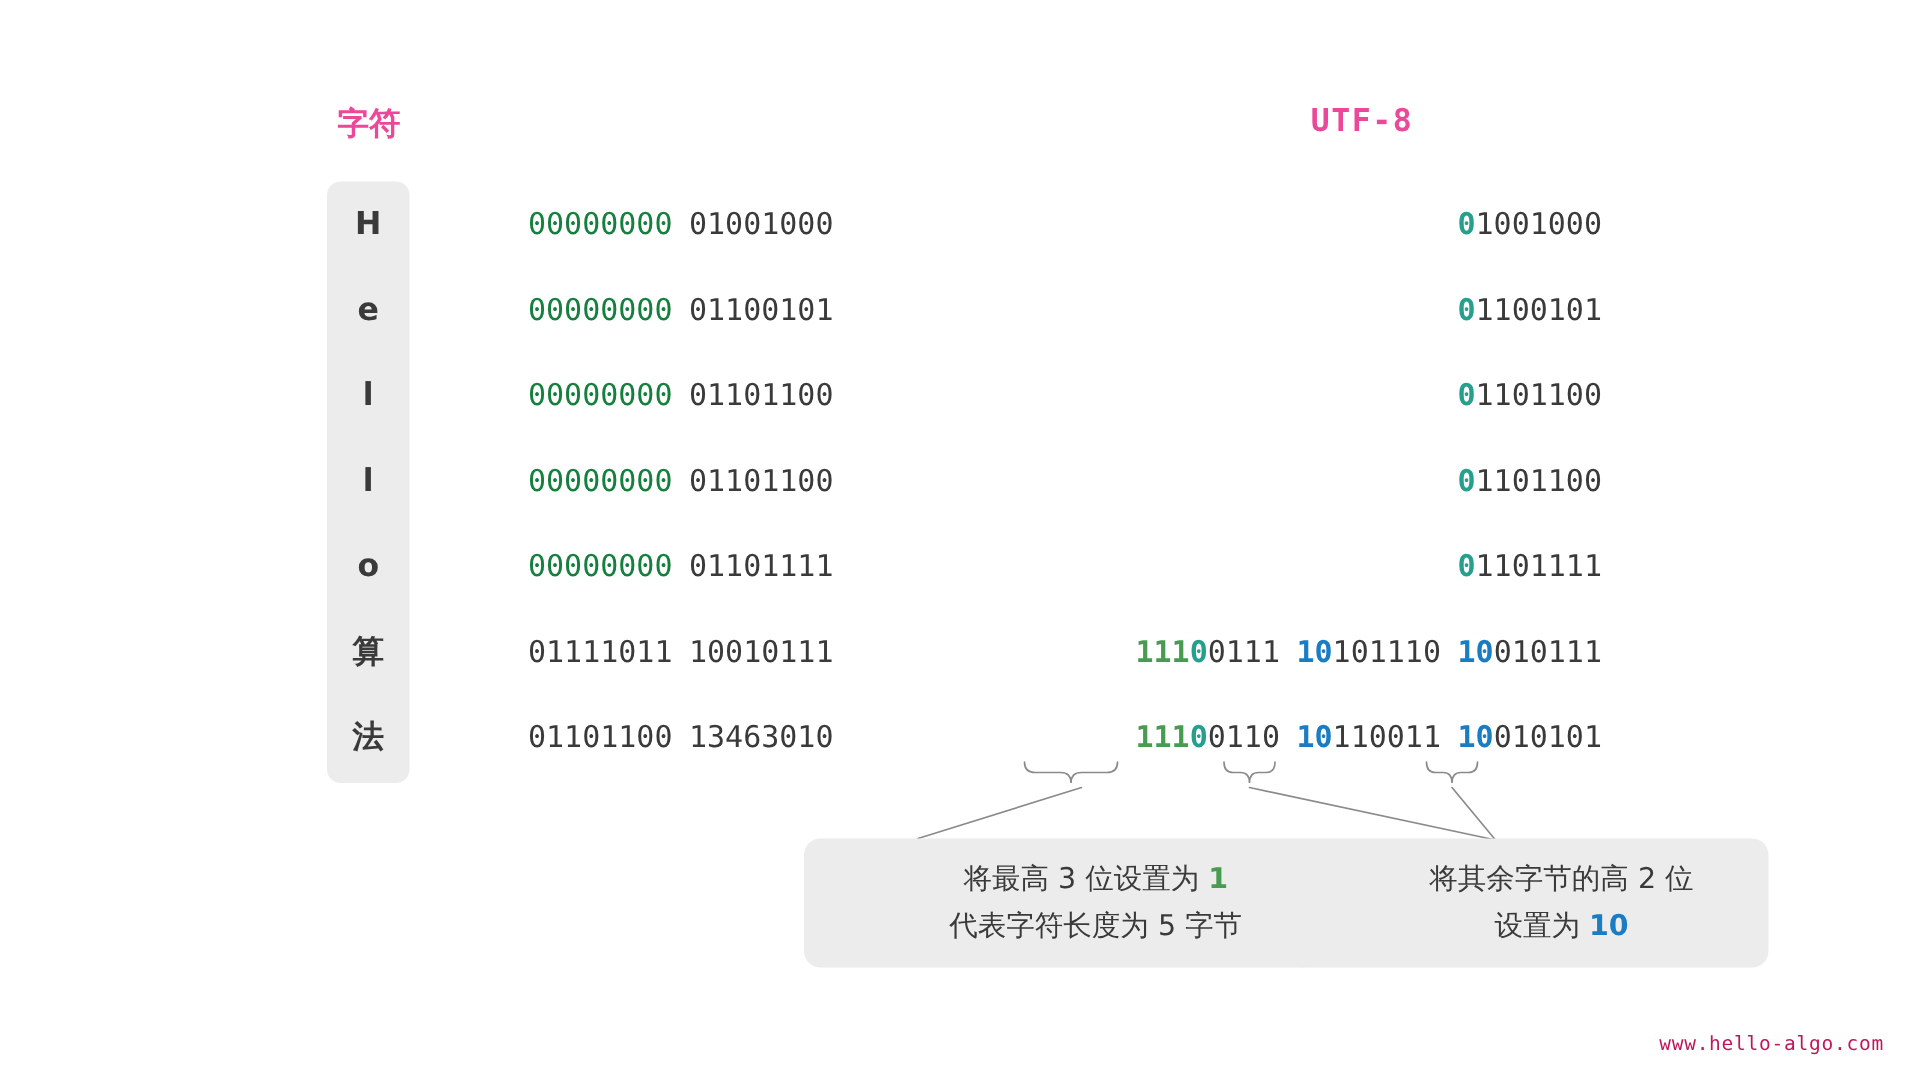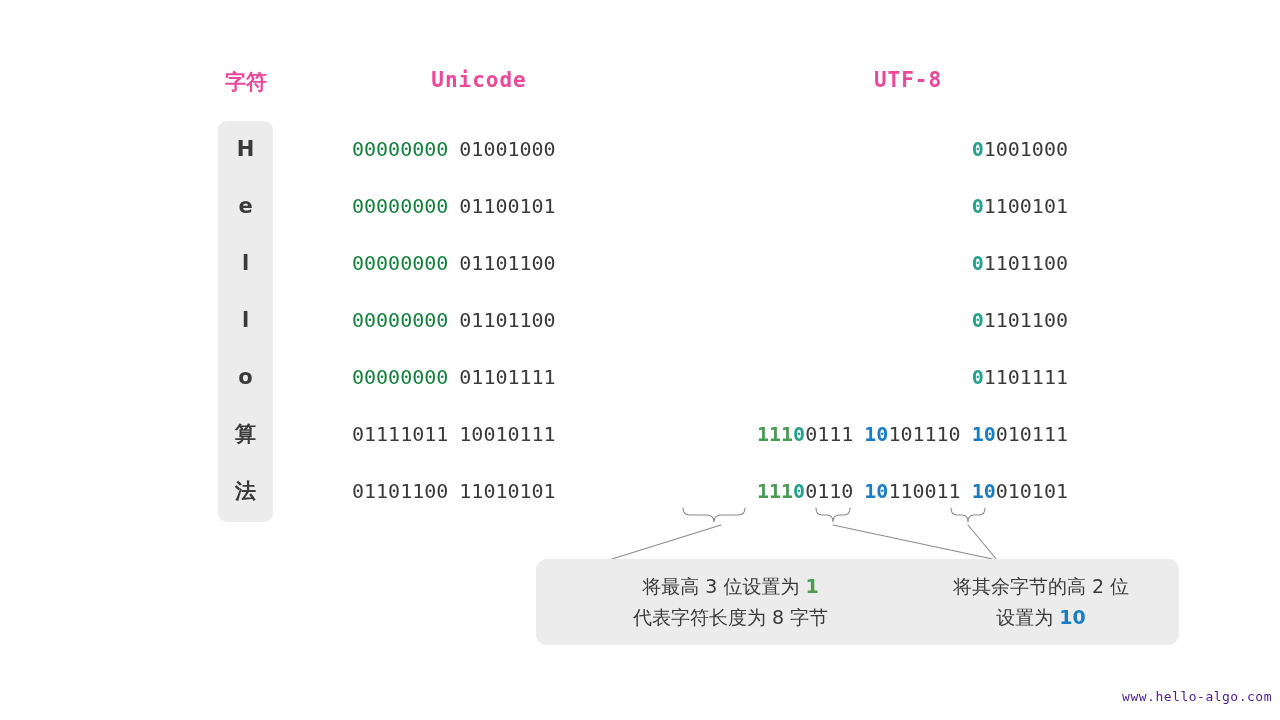--- a/index.html
+++ b/index.html
@@ -102,35 +102,34 @@
     line-height: 31px;
     padding-left: 46px;
   }
   #callout-left  { left: 536px; top: 559px; width: 297px; height: 86px; }
   #callout-right { left: 857px; top: 559px; width: 276px; height: 86px; }
   .callout .ln { white-space: nowrap; }
 
   
   #watermark {
     position: absolute;
-    right: 8px;
+    right: 24px;
     bottom: 16px;
     font-family: "DejaVu Sans Mono", "Liberation Mono", monospace;
     font-size: 13px;
-    color: #4c1d95;
+    color: #be185d;
     letter-spacing: 0.5px;
   }
 </style>
 </head>
 <body>
 
 <div class="stage">
 
   <div class="col-header" id="hdr-char">字符</div>
-  <div class="col-header mono" id="hdr-uni">Unicode</div>
   <div class="col-header mono" id="hdr-utf8">UTF-8</div>
 
   <div id="char-panel">
       <div class="char-cell" style="top: 0px;">H</div>
       <div class="char-cell" style="top: 57px;">e</div>
       <div class="char-cell" style="top: 114px;">l</div>
       <div class="char-cell" style="top: 171px;">l</div>
       <div class="char-cell" style="top: 228px;">o</div>
       <div class="char-cell" style="top: 285px;">算</div>
       <div class="char-cell" style="top: 342px;">法</div>
@@ -142,21 +141,21 @@
       <div class="bin-row uni-col" style="top: 178px;"><span class="byte-dim">00000000</span><span class="byte-gap"></span><span class="byte-dark">01100101</span></div>
       <div class="bin-row utf8-col" style="top: 178px;"><span class="hl-teal">0</span><span class="byte-dark">1100101</span></div>
       <div class="bin-row uni-col" style="top: 235px;"><span class="byte-dim">00000000</span><span class="byte-gap"></span><span class="byte-dark">01101100</span></div>
       <div class="bin-row utf8-col" style="top: 235px;"><span class="hl-teal">0</span><span class="byte-dark">1101100</span></div>
       <div class="bin-row uni-col" style="top: 292px;"><span class="byte-dim">00000000</span><span class="byte-gap"></span><span class="byte-dark">01101100</span></div>
       <div class="bin-row utf8-col" style="top: 292px;"><span class="hl-teal">0</span><span class="byte-dark">1101100</span></div>
       <div class="bin-row uni-col" style="top: 349px;"><span class="byte-dim">00000000</span><span class="byte-gap"></span><span class="byte-dark">01101111</span></div>
       <div class="bin-row utf8-col" style="top: 349px;"><span class="hl-teal">0</span><span class="byte-dark">1101111</span></div>
       <div class="bin-row uni-col" style="top: 406px;"><span class="byte-dark">01111011</span><span class="byte-gap"></span><span class="byte-dark">10010111</span></div>
       <div class="bin-row utf8-col" style="top: 406px;"><span class="hl-green">111</span><span class="hl-teal">0</span><span class="byte-dark">0111</span><span class="byte-gap"></span><span class="hl-blue">10</span><span class="byte-dark">101110</span><span class="byte-gap"></span><span class="hl-blue">10</span><span class="byte-dark">010111</span></div>
-      <div class="bin-row uni-col" style="top: 463px;"><span class="byte-dark">01101100</span><span class="byte-gap"></span><span class="byte-dark">11010101</span></div>
+      <div class="bin-row uni-col" style="top: 463px;"><span class="byte-dark">01101100</span><span class="byte-gap"></span><span class="byte-dark">13463010</span></div>
       <div class="bin-row utf8-col" style="top: 463px;"><span class="hl-green">111</span><span class="hl-teal">0</span><span class="byte-dark">0110</span><span class="byte-gap"></span><span class="hl-blue">10</span><span class="byte-dark">110011</span><span class="byte-gap"></span><span class="hl-blue">10</span><span class="byte-dark">010101</span></div>
     </div>
 
   <svg id="annot-svg" viewBox="0 0 1280 720" xmlns="http://www.w3.org/2000/svg">
     <g fill="none" stroke="#8a8a8a" stroke-width="1.1" stroke-linecap="round">
 
       <path d="M683,508 q0,7 7,7 L707,515 q7,0 7,7 q0,-7 7,-7 L738,515 q7,0 7,-7"></path>
 
       <path d="M816,508 q0,7 6,7 L827,515 q6,0 6,7 q0,-7 6,-7 L844,515 q6,0 6,-7"></path>
 
@@ -165,21 +164,21 @@
       <path d="M721,525 L612,559"></path>
 
       <path d="M833,525 L997,560"></path>
 
       <path d="M968,525 L997,560"></path>
     </g>
   </svg>
 
   <div class="callout" id="callout-left">
     <div class="ln"><span>将最高 3 位设置为 </span><span class="hl-green">1</span></div>
-    <div class="ln">代表字符长度为 8 字节</div>
+    <div class="ln">代表字符长度为 5 字节</div>
   </div>
 
   <div class="callout" id="callout-right">
     <div class="ln">将其余字节的高 2 位</div>
     <div class="ln"><span>设置为 </span><span class="hl-blue">10</span></div>
   </div>
 
   <div id="watermark">www.hello-algo.com</div>
 
 </div>

